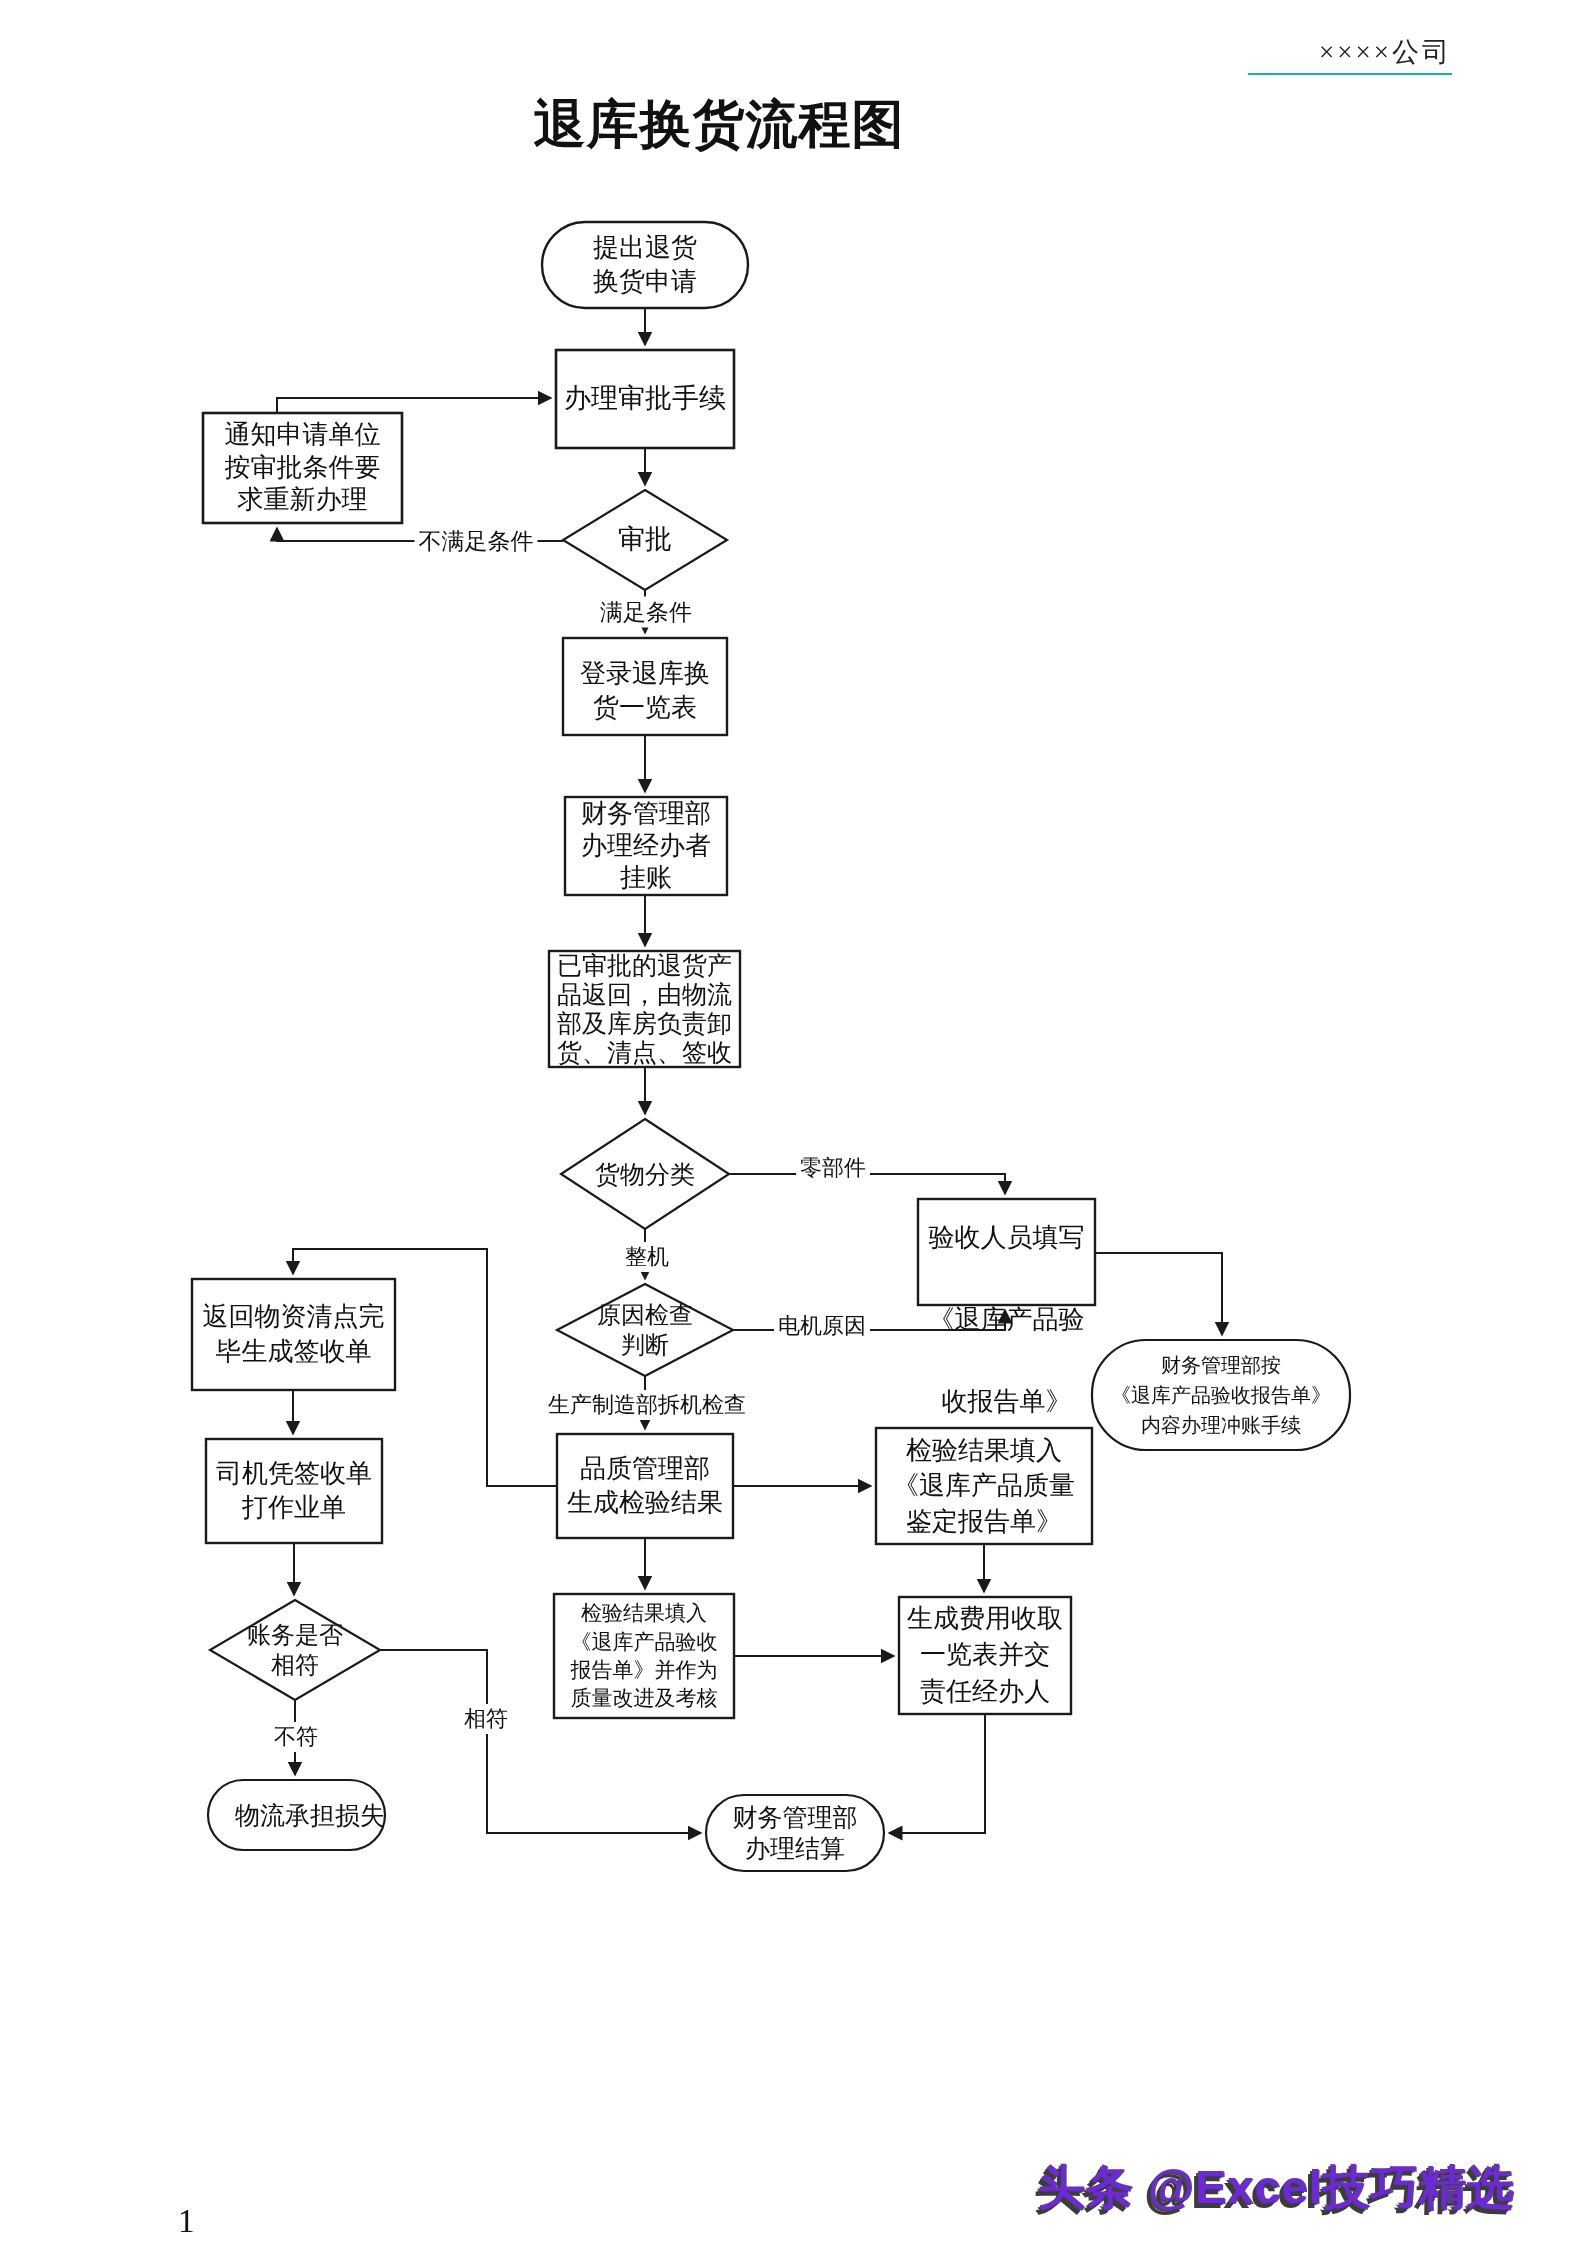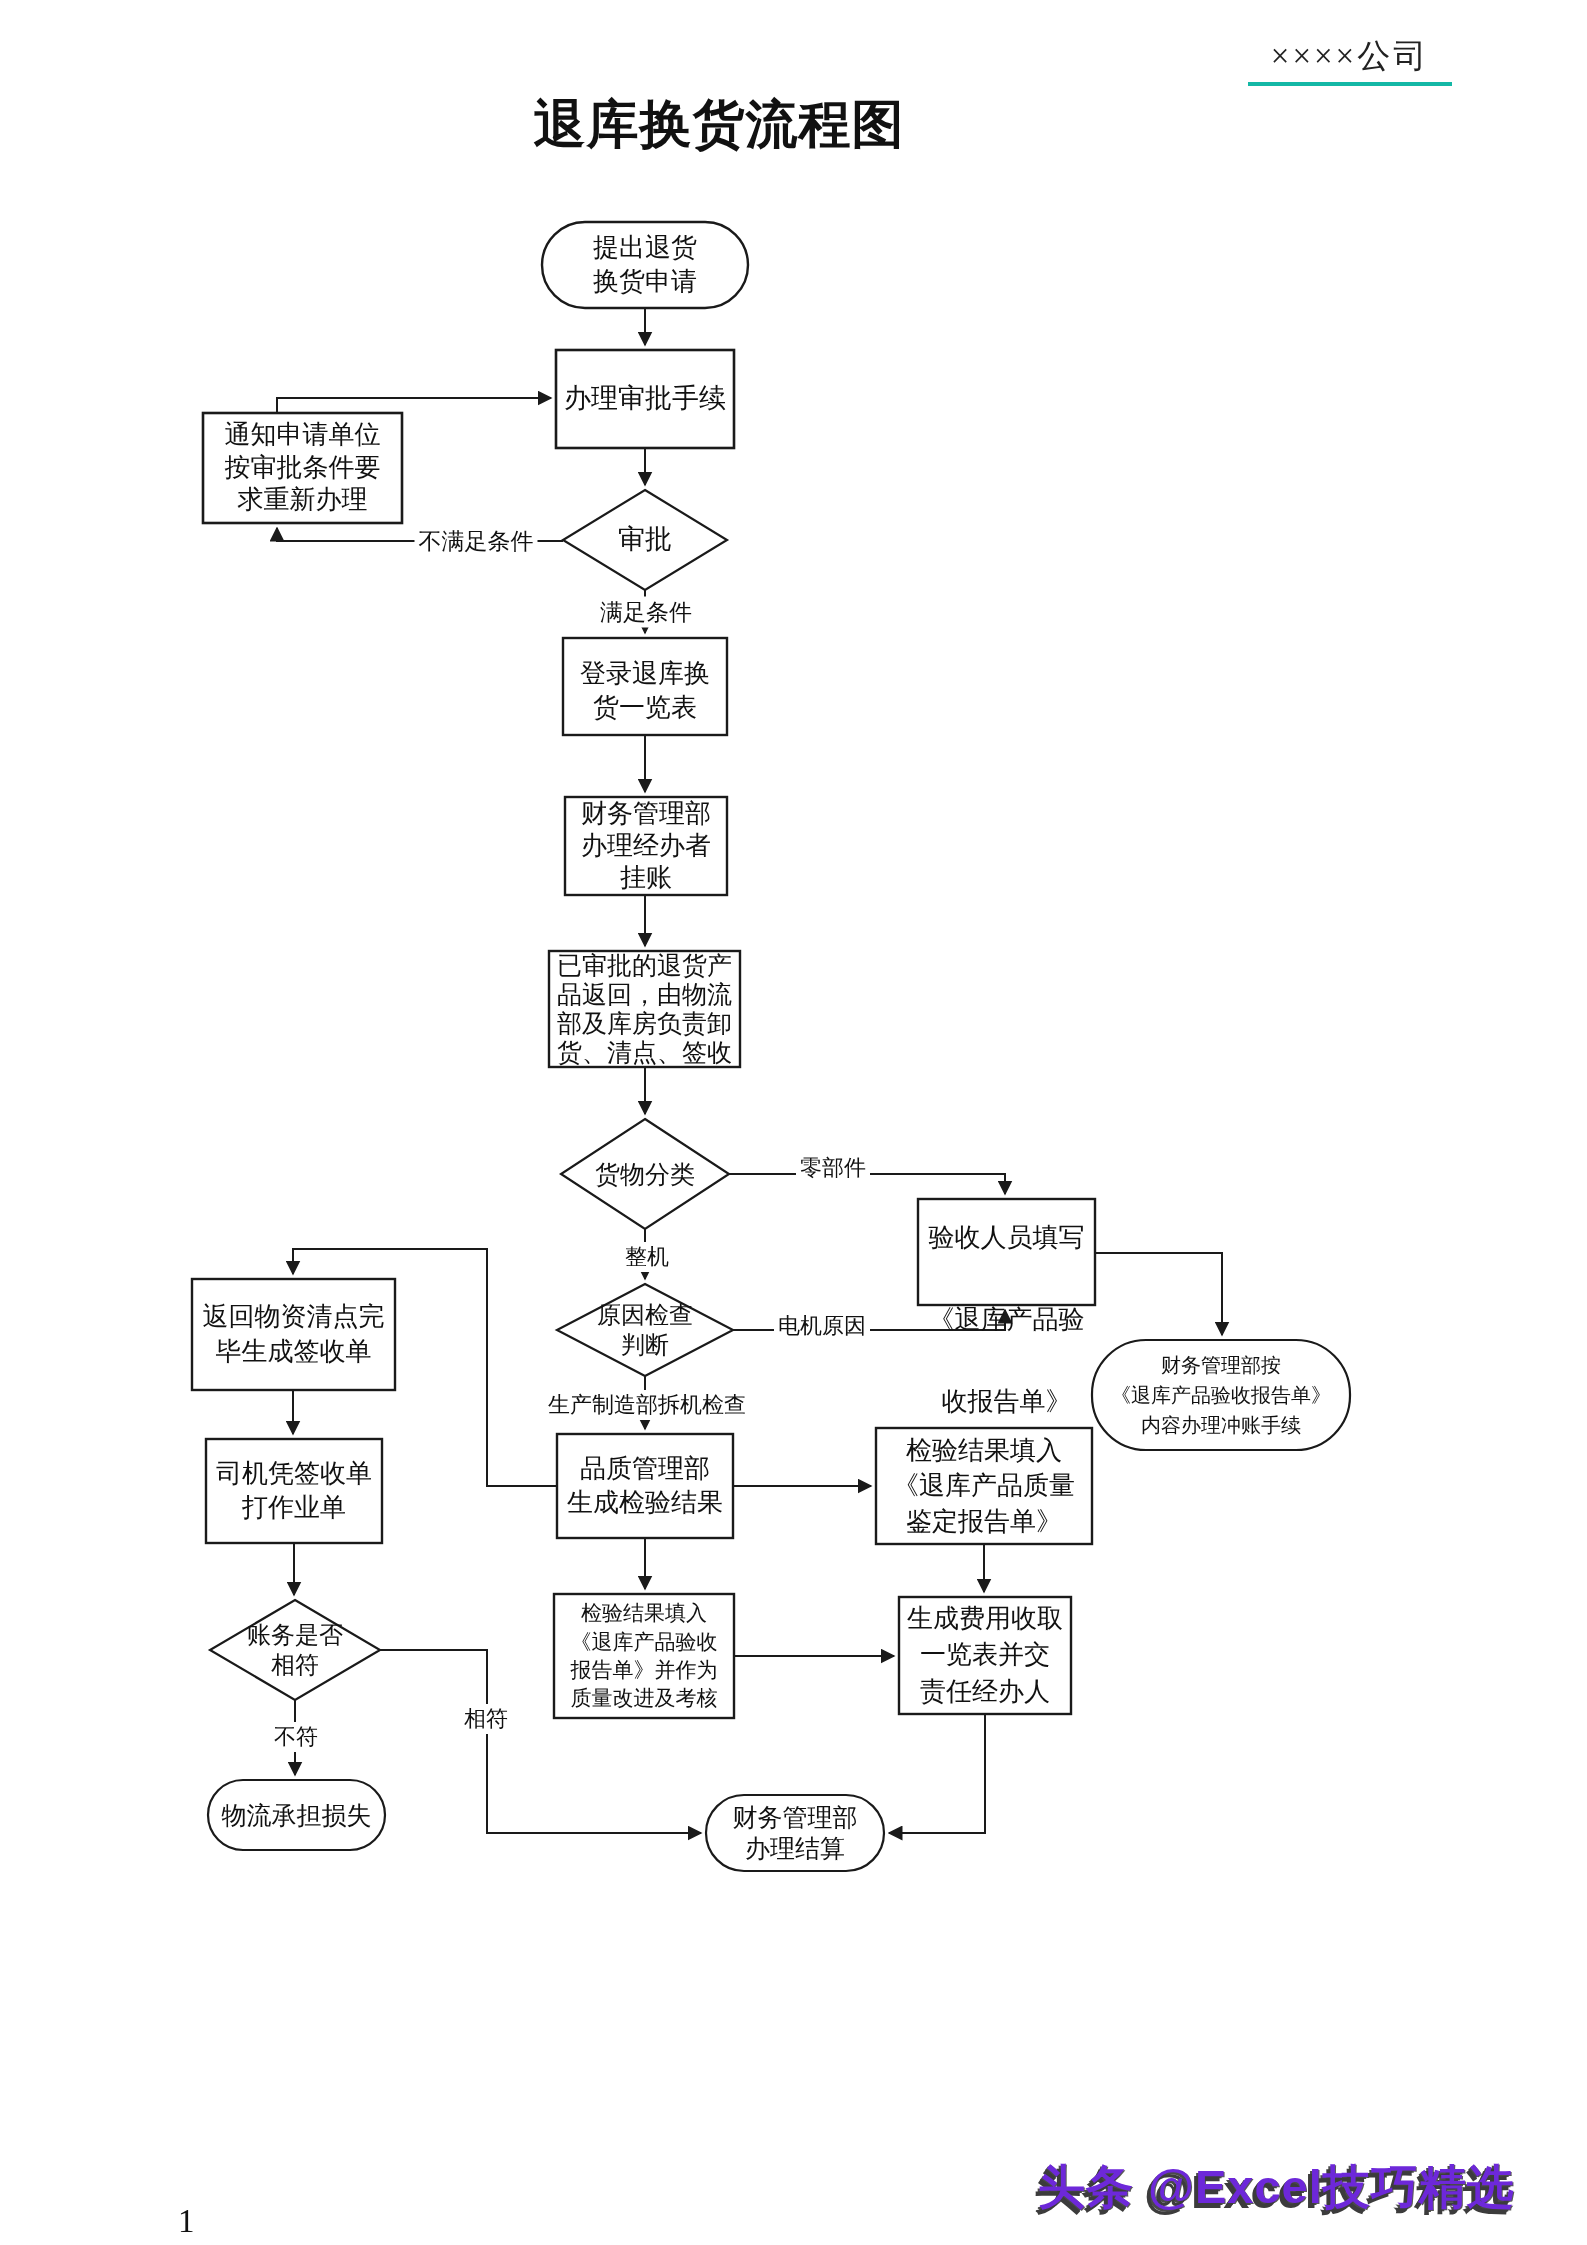--- a/index.html
+++ b/index.html
@@ -6,22 +6,22 @@
   #canvas{position:relative;width:1587px;height:2245px;background:#ffffff;overflow:hidden;
           font-family:"Liberation Serif","DejaVu Serif",serif;}
   svg.wires{position:absolute;left:0;top:0;}
   .n{position:absolute;display:flex;flex-direction:column;justify-content:center;align-items:center;
      text-align:center;color:#111;line-height:1.32;white-space:nowrap;}
   .edge{position:absolute;transform:translate(-50%,-50%);background:#fff;padding:0 4px;color:#111;
         white-space:nowrap;z-index:3;}
   .n{z-index:2;}
   #title{position:absolute;left:533px;top:90px;width:372px;text-align:center;font-size:52px;
          font-weight:bold;letter-spacing:1px;color:#111;}
-  #company{position:absolute;left:1248px;top:34px;width:204px;text-align:center;font-size:33px;
-           letter-spacing:3px;color:#222;border-bottom:4px solid #14b8a6;padding-bottom:3px;}
+  #company{position:absolute;left:1248px;top:34px;width:204px;text-align:right;font-size:27px;
+           letter-spacing:3px;color:#222;border-bottom:2px solid #14b8a6;padding-bottom:3px;}
   #pagenum{position:absolute;left:178px;top:2203px;font-size:33px;color:#111;}
   #watermark{position:absolute;left:1038px;top:2156px;font-size:47px;font-weight:bold;
              font-family:"Liberation Sans","DejaVu Sans",sans-serif;color:#6d28d9;letter-spacing:1px;
              text-shadow:-4px 5px 0 #3c3c3c, -2px 2px 0 #4a4a4a, 1px 1px 0 #5a5a5a;z-index:4;}
 </style>
 </head>
 <body>
 
 <div id="canvas">
 
@@ -157,21 +157,21 @@
   </div>
   <div class="n" style="left:899px;top:1597px;width:172px;height:117px;font-size:26px;line-height:1.4;">
     <div>生成费用收取</div>
       <div>一览表并交</div>
       <div>责任经办人</div>
   </div>
   <div class="n" style="left:210px;top:1600px;width:170px;height:100px;font-size:24px;line-height:1.25;">
     <div>账务是否</div>
       <div>相符</div>
   </div>
-  <div class="n" style="left:208px;top:1780px;width:177px;height:70px;font-size:25px;">
+  <div class="n" style="left:208px;top:1780px;width:177px;height:70px;font-size:25px;align-items:flex-end;">
     <div>物流承担损失</div>
   </div>
   <div class="n" style="left:706px;top:1795px;width:178px;height:76px;font-size:25px;line-height:1.25;">
     <div>财务管理部</div>
       <div>办理结算</div>
   </div>
 
   <div class="edge" style="left:476px;top:541px;font-size:23px;">不满足条件</div>
   <div class="edge" style="left:646px;top:612px;font-size:23px;">满足条件</div>
   <div class="edge" style="left:833px;top:1168px;font-size:22px;">零部件</div>

